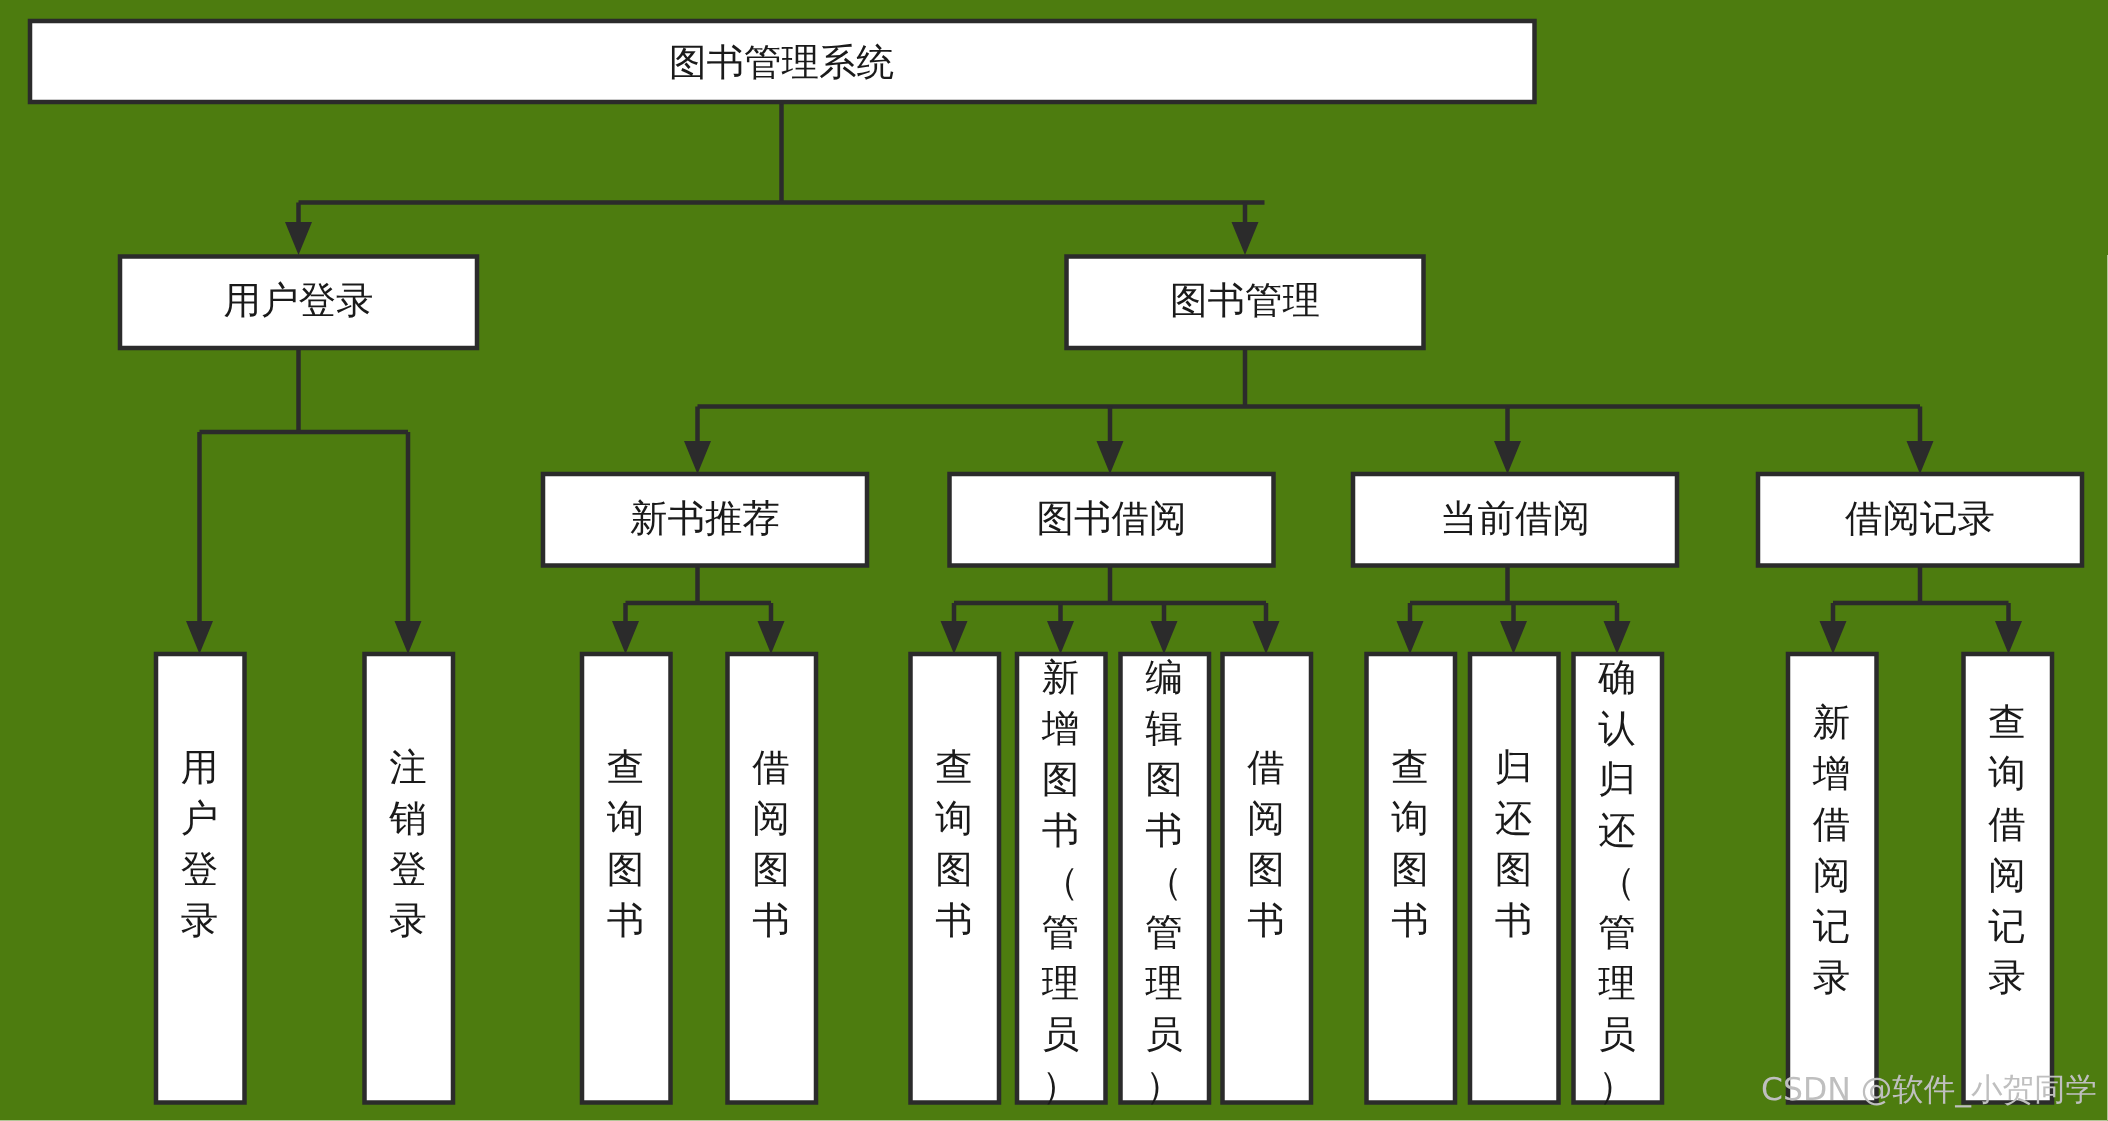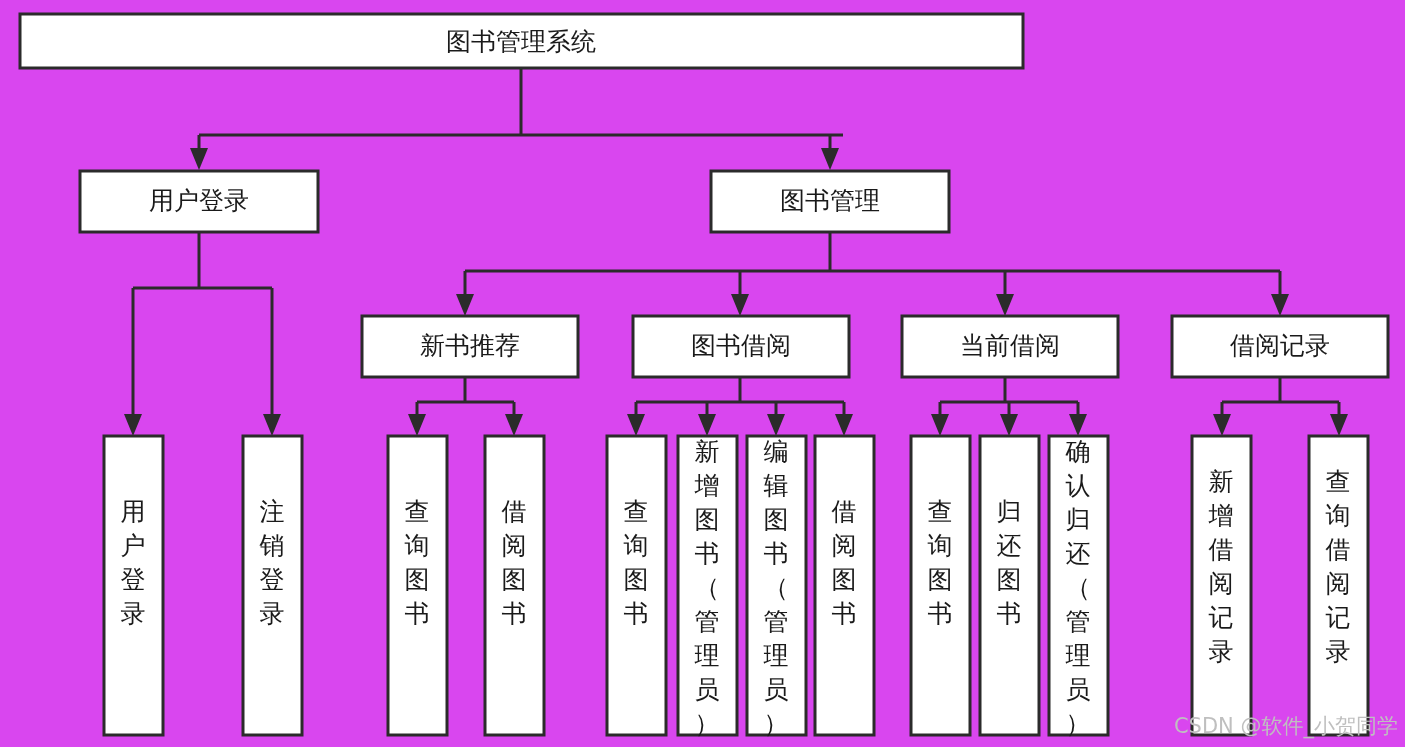--- a/index.html
+++ b/index.html
@@ -11,21 +11,21 @@
   body {
     width: 1405px;
     height: 747px;
     font-family: "DejaVu Sans", "Liberation Sans", sans-serif;
     overflow: hidden;
   }
   #diagram-root {
     position: relative;
     width: 1405px;
     height: 747px;
-    background: #d946ef;
+    background: #4d7c0f;
   }
   svg.flow {
     position: absolute;
     left: 0;
     top: 0;
     width: 1405px;
     height: 747px;
   }
   .box-rect {
     fill: #ffffff;

